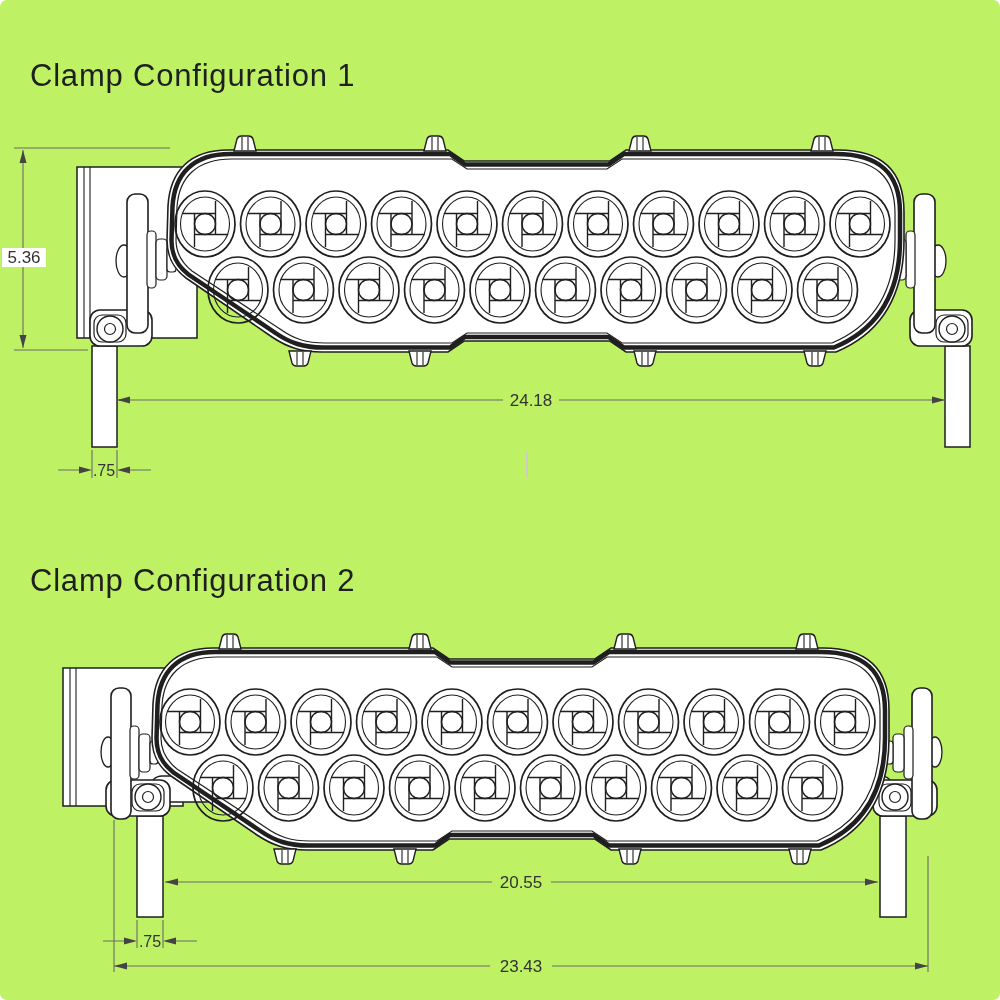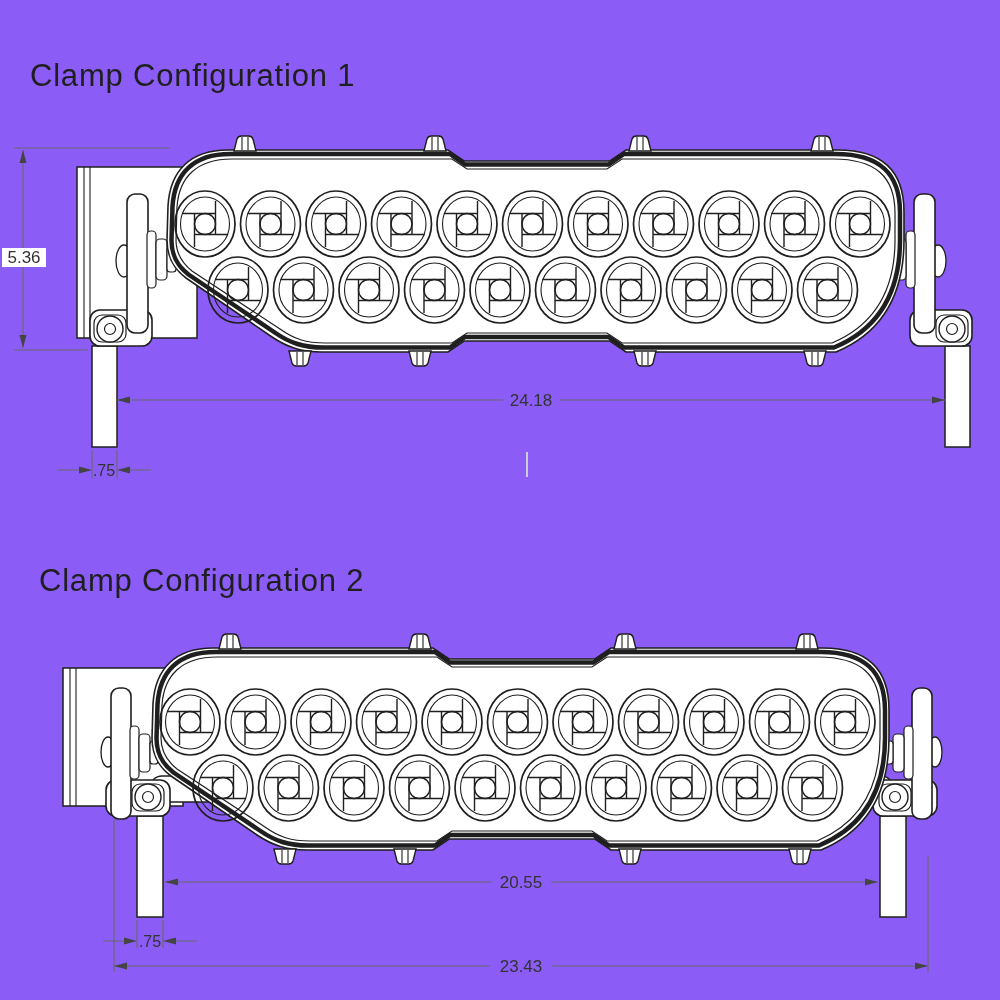--- a/index.html
+++ b/index.html
@@ -1,19 +1,19 @@
 <!DOCTYPE html>
 <html><head>
 <meta charset="utf-8">
 <style>
   html,body{margin:0;padding:0;background:#ffffff;width:1000px;height:1000px;overflow:hidden;}
-  .stage{position:relative;width:1000px;height:1000px;background:#8b5cf6;font-family:"Liberation Sans",sans-serif;}
+  .stage{position:relative;width:1000px;height:1000px;background:#bef264;font-family:"Liberation Sans",sans-serif;border-radius:7px;}
   .cfg-title{position:absolute;left:30px;font-size:31px;font-weight:400;letter-spacing:.8px;color:#1f1f1f;white-space:nowrap;}
   #title1{top:58px;}
-  #title2{top:563px;margin-left:9px;}
+  #title2{top:563px;}
   svg{position:absolute;top:0;left:0;}
   svg text{font-family:"Liberation Sans",sans-serif;font-size:17px;fill:#333;}
   svg text.small{font-size:16px;}
   .ln{stroke:#1f1f1f;fill:none;}
   .wt{fill:#ffffff;stroke:#1f1f1f;}
   .dim{stroke:#6b6b6b;stroke-width:1.1;fill:none;}
   .dimarr{fill:#444;stroke:none;}
 </style>
 </head>
 <body>

